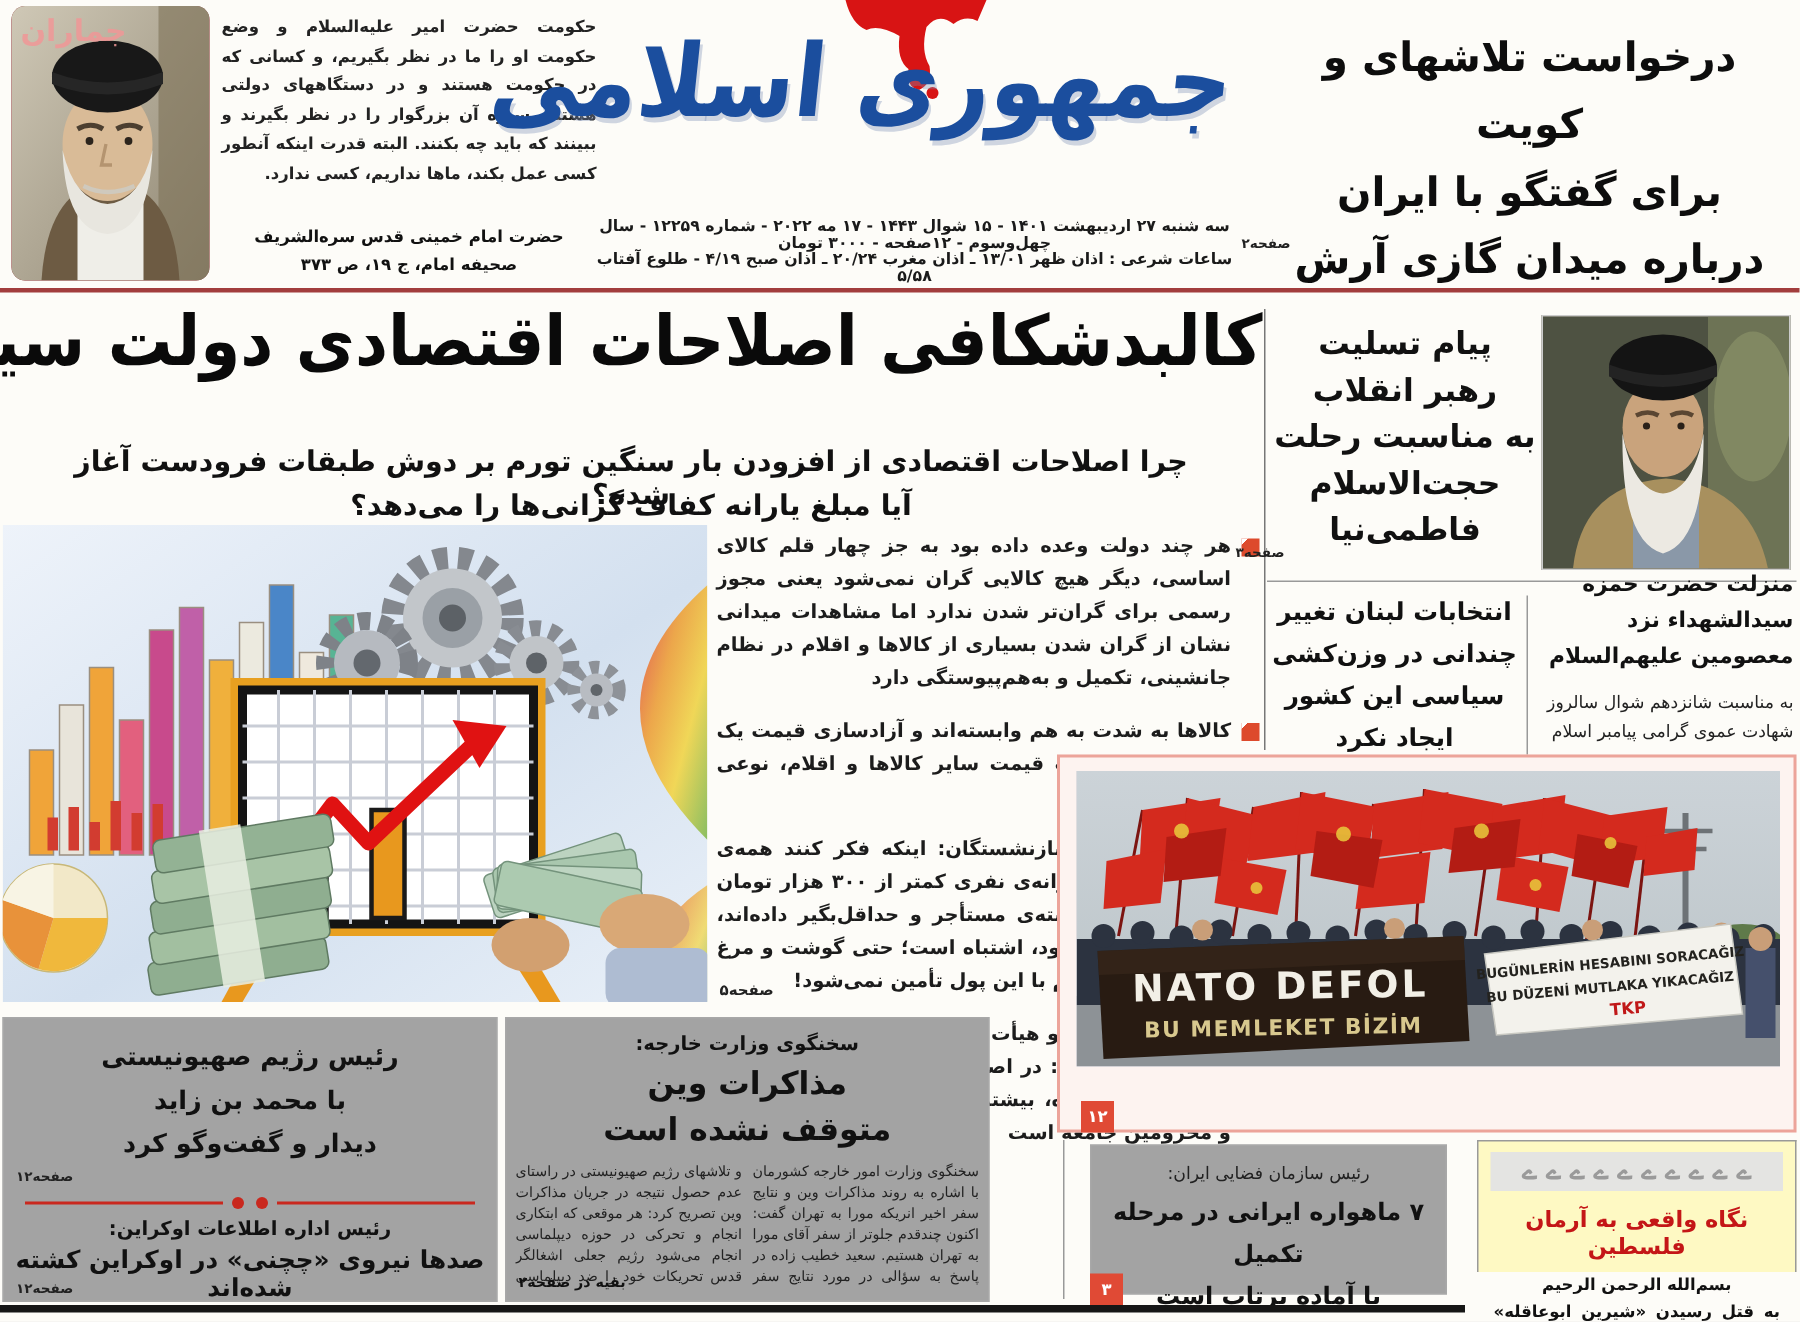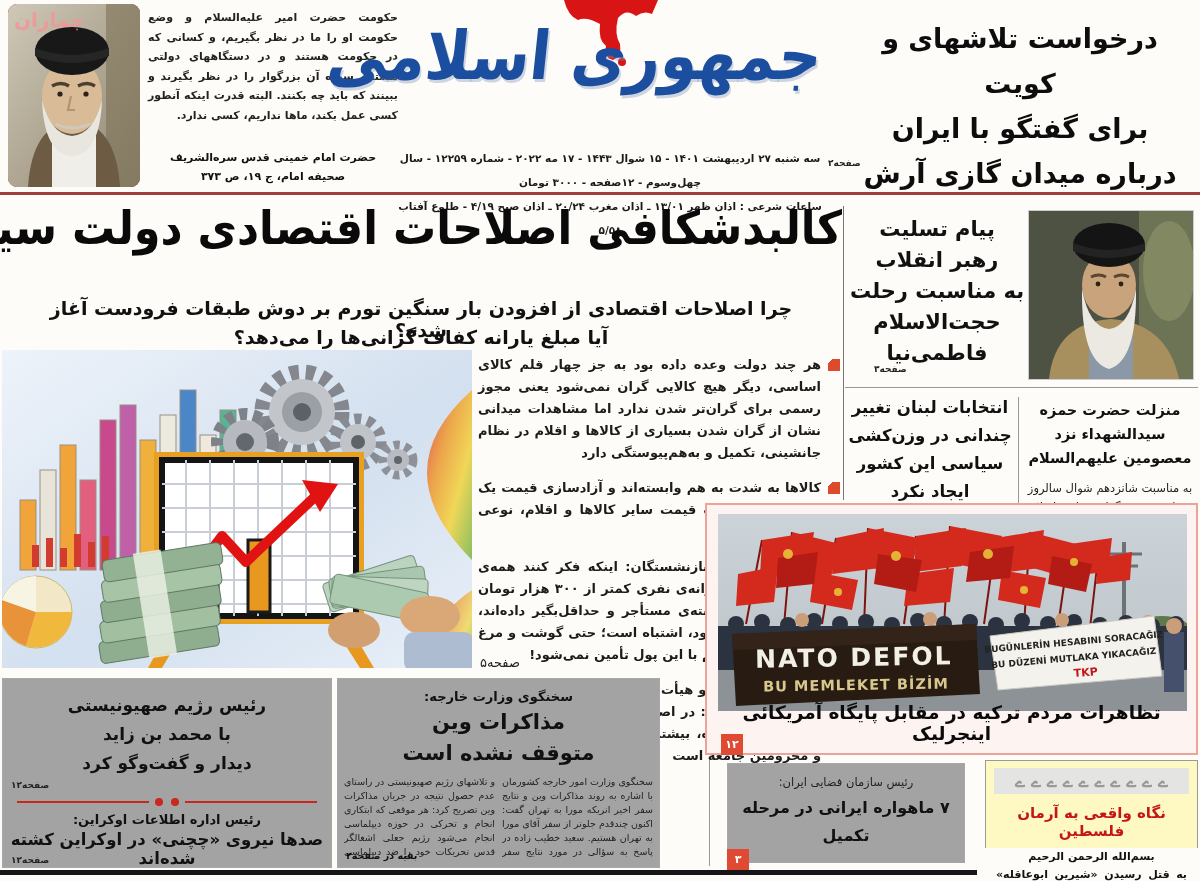--- a/index.html
+++ b/index.html
@@ -20,21 +20,21 @@
   .quote-attrib { left:148px; top:148px; width:250px; text-align:center;
                   font-size:11px; font-weight:bold; line-height:19px; }
   .masthead { left:398px; top:2px; width:424px; height:140px; text-align:center; }
   .masthead-title { position:absolute; left:0; right:0; top:18px;
                     font-size:60px; font-weight:bold; color:#1b4e9e;
                     transform:skewX(-6deg) scaleY(1.12);
                     text-shadow:2px 3px 0 rgba(120,140,180,.35);
                     white-space:nowrap; }
   .drip { position:absolute; left:158px; top:-2px; width:110px; height:66px; }
   .dateline { left:396px; top:146px; width:428px; text-align:center;
-              font-size:10.5px; font-weight:bold; line-height:24px; color:#1a1a1a; }
+              font-size:10.5px; font-weight:bold; line-height:11px; color:#1a1a1a; }
   .top-story { left:845px; top:16px; width:350px; text-align:center;
                font-size:27px; font-weight:bold; line-height:45px; color:#0d0d0d; }
   .top-story-page { left:828px; top:158px; font-size:9px; font-weight:bold; }
   .red-rule { left:0; top:192px; width:1200px; height:3px; background:#a23d3d; }
 
   
   .lead-headline { left:0; top:203px; width:842px; text-align:center;
                    font-size:43px; font-weight:bold; letter-spacing:-1px;
                    transform:scaleY(1.08); color:#0a0a0a; white-space:nowrap; }
   .lead-sub1 { left:30px; top:297px; width:782px; text-align:center;
@@ -43,37 +43,37 @@
                font-size:19px; font-weight:bold; }
   .vrule-main { left:843px; top:206px; width:1px; height:294px; background:#777; }
 
   
   .bullets { left:478px; top:354px; width:362px; }
   .bullet { position:relative; font-size:13px; font-weight:bold; line-height:22px;
             text-align:justify; color:#1c1c1c; margin-bottom:13px; padding-right:19px; }
   .bullet .mark { position:absolute; right:0; top:5px; width:12px; height:12px;
                   background:#dd4a2c;
                   background-image:linear-gradient(135deg, #fff 0 3px, transparent 3px); }
-  .bullets-page { left:480px; top:655px; font-size:13px; font-weight:normal; }
+  .bullets-page { left:480px; top:655px; font-size:10px; font-weight:bold; }
 
   
   .collage { left:2px; top:350px; width:470px; height:318px; overflow:hidden; }
 
   
   .taslit-text { left:849px; top:214px; width:176px; text-align:center;
                  font-size:21px; font-weight:bold; line-height:31px; }
-  .taslit-page { left:874px; top:364px; font-size:9px; font-weight:bold; }
+  .taslit-page { left:824px; top:364px; font-size:9px; font-weight:bold; }
   .taslit-photo { left:1028px; top:210px; width:166px; height:170px; overflow:hidden;
                   border:1px solid #ccc; background:#55543f; }
   .hrule-r { left:845px; top:387px; width:353px; height:1px; background:#999; }
   .lebanon { left:846px; top:394px; width:168px; text-align:center;
              font-size:16.5px; font-weight:bold; line-height:28px; }
   .lebanon-page { left:848px; top:508px; font-size:9px; font-weight:bold; }
   .vrule-r { left:1018px; top:397px; width:1px; height:112px; background:#999; }
-  .hamza { left:1024px; top:398px; width:172px; text-align:center; }
+  .hamza { left:1024px; top:378px; width:172px; }
   .hamza-title { font-size:14.5px; font-weight:bold; line-height:24px; }
   .hamza-sub { font-size:11.5px; line-height:19px; margin-top:9px; color:#222; }
   .hamza-page { left:1026px; top:508px; font-size:9px; font-weight:bold; }
 
   
   .nato { left:705px; top:503px; width:493px; height:252px;
           border:2px solid #eca49a; background:#fdf3f0; }
   .nato-photo { position:absolute; left:11px; top:9px; width:469px; height:197px;
                 overflow:hidden; background:#c7ccd1; }
   .nato-caption { position:absolute; left:0; right:0; bottom:9px; text-align:center;
@@ -442,21 +442,20 @@
         <text x="138" y="176" text-anchor="middle" font-size="14.5" font-weight="bold" fill="#d8c88e" letter-spacing="1" transform="rotate(-1 138 176)">BU MEMLEKET BİZİM</text>
 
         <polygon points="272,122 436,102 444,162 280,176" fill="#f3f2ec" stroke="#c9c9c2"></polygon>
         <text x="356" y="131" text-anchor="middle" font-size="9" font-weight="bold" fill="#23221e" transform="rotate(-5 356 131)">BUGÜNLERİN HESABINI SORACAĞIZ</text>
         <text x="356" y="147" text-anchor="middle" font-size="9" font-weight="bold" fill="#23221e" transform="rotate(-5 356 147)">BU DÜZENİ MUTLAKA YIKACAĞIZ</text>
         <text x="368" y="162" text-anchor="middle" font-size="11" font-weight="bold" fill="#c01818" transform="rotate(-5 368 162)">TKP</text>
         <rect x="446" y="118" width="20" height="60" fill="#45506c"></rect>
         <circle cx="456" cy="112" r="8" fill="#c99e78"></circle>
       </svg>
     </div>
-    <div class="nato-caption">تظاهرات مردم ترکیه در مقابل پایگاه آمریکائی اینجرلیک</div>
     <div class="badge badge-nato">۱۲</div>
   </div>
 
   <div class="abs box blbox">
     <div class="bl-s1">
       <div>رئیس رژیم صهیونیستی</div>
       <div>با محمد بن زاید</div>
       <div>دیدار و گفت‌وگو کرد</div>
     </div>
     <div class="bl-p1 pgref">صفحه۱۲</div>
@@ -481,20 +480,21 @@
     <div class="vn-body vn-bl">و تلاشهای رژیم صهیونیستی در راستای عدم حصول نتیجه در جریان مذاکرات وین تصریح کرد: هر موقعی که ابتکاری انجام و تحرکی در حوزه دیپلماسی انجام می‌شود رژیم جعلی اشغالگر قدس تحریکات خود را ضد دیپلماسی انجام می‌دهد و این چیز جدیدی نیست.</div>
     <div class="vn-more">بقیه در صفحه۲</div>
   </div>
 
   <div class="abs vrule-b"></div>
 
   <div class="abs box sat">
     <div class="sat-k">رئیس سازمان فضایی ایران:</div>
     <div class="sat-h">
       <div>۷ ماهواره ایرانی در مرحله تکمیل</div>
+      <div>یا آماده پرتاب است</div>
     </div>
     <div class="badge badge-sat">۳</div>
   </div>
 
   <div class="abs pal">
     <div class="pal-orn">ے ے ے ے ے ے ے ے ے ے</div>
     <div class="pal-title">نگاه واقعی به آرمان فلسطین</div>
     <div class="pal-besmele">بسم‌الله الرحمن الرحیم</div>
     <div class="pal-body">به قتل رسیدن «شیرین ابوعاقله» خبرنگار فلسطینی مسیحی که با شبکه تلویزیونی الجزیره</div>
   </div>

